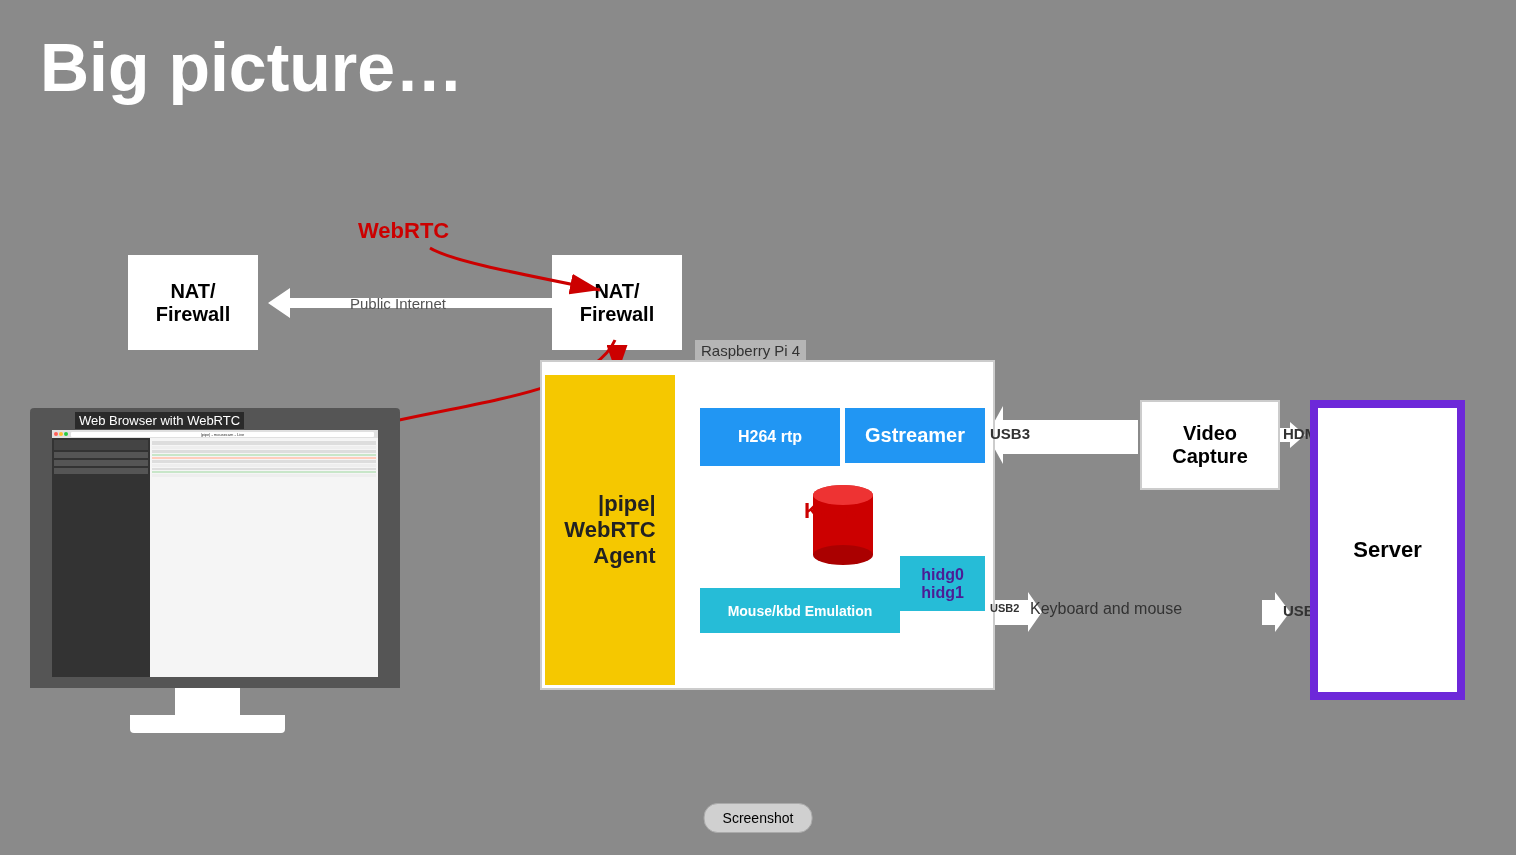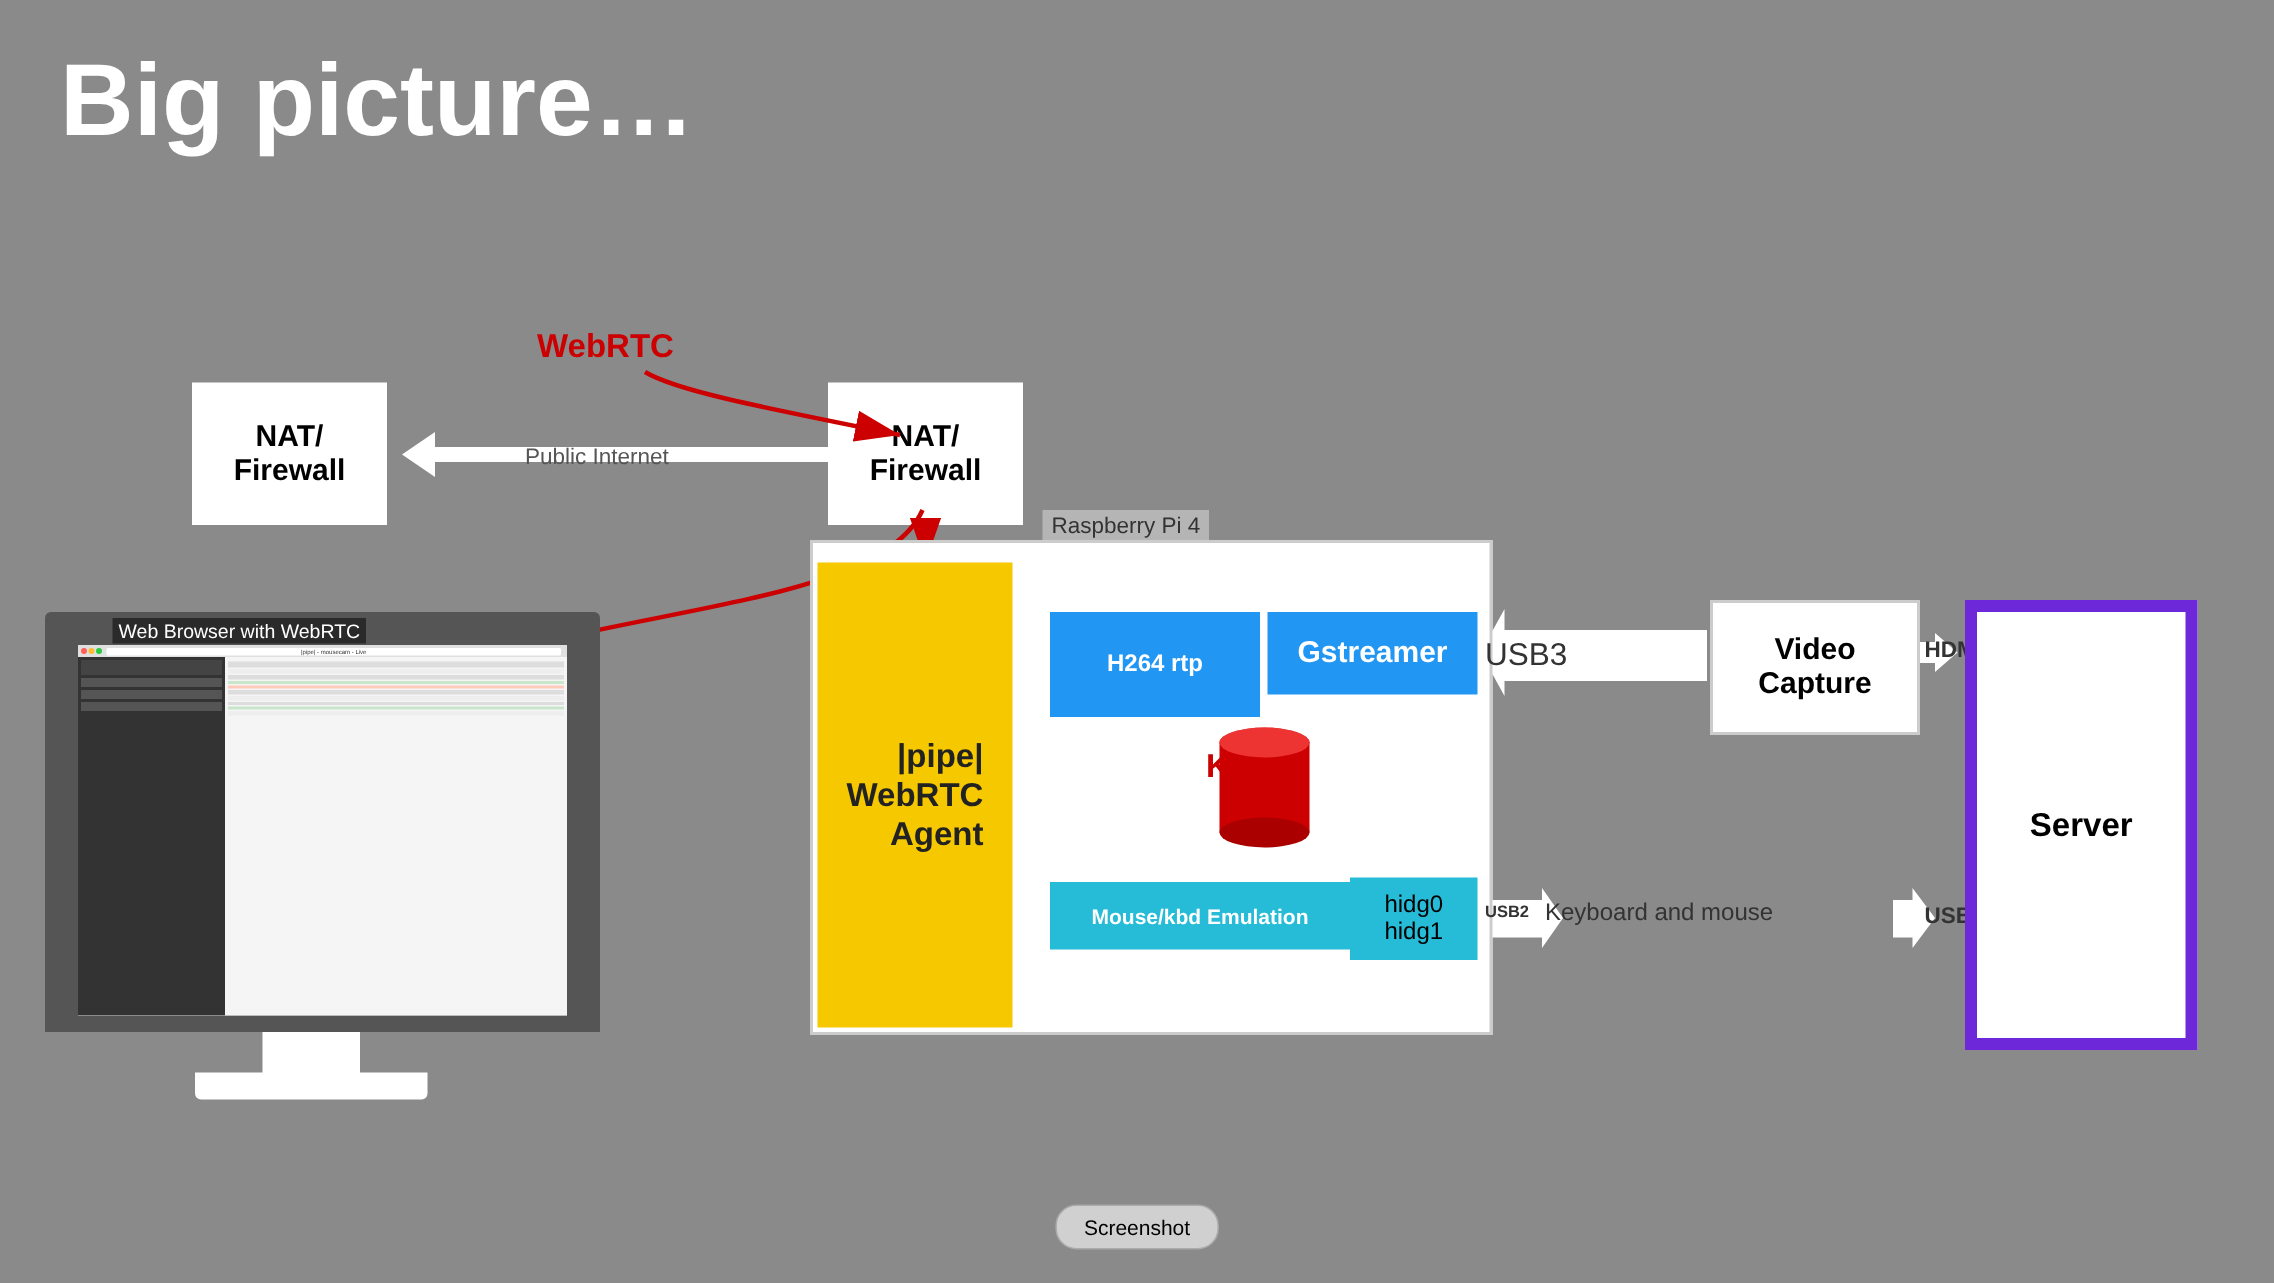--- a/index.html
+++ b/index.html
@@ -118,37 +118,37 @@
       font-size: 20px;
       color: white;
     }
 
     
     .h264-box {
       position: absolute;
       top: 408px;
       left: 700px;
       width: 140px;
-      height: 70px;
+      height: 58px;
       background: #2196F3;
       display: flex;
       align-items: center;
       justify-content: center;
       font-weight: bold;
       font-size: 16px;
       color: white;
     }
 
     
     .usb3-label {
       position: absolute;
       top: 425px;
       left: 990px;
-      font-size: 21px;
-      font-weight: normal;
+      font-size: 15px;
+      font-weight: bold;
       color: #333;
     }
 
     
     .mouse-box {
       position: absolute;
       top: 588px;
       left: 700px;
       width: 200px;
       height: 45px;
@@ -157,31 +157,31 @@
       align-items: center;
       justify-content: center;
       font-size: 14px;
       font-weight: bold;
       color: white;
     }
 
     
     .hidg-box {
       position: absolute;
-      top: 585px;
+      top: 556px;
       left: 900px;
       width: 85px;
       height: 55px;
       background: #26bcd7;
       display: flex;
       align-items: center;
       justify-content: center;
       font-size: 16px;
-      font-weight: normal;
-      color: #000000;
+      font-weight: bold;
+      color: #4c1d95;
       text-align: center;
     }
 
     
     .usb2-label {
       position: absolute;
       top: 602px;
       left: 990px;
       font-size: 11px;
       font-weight: bold;

